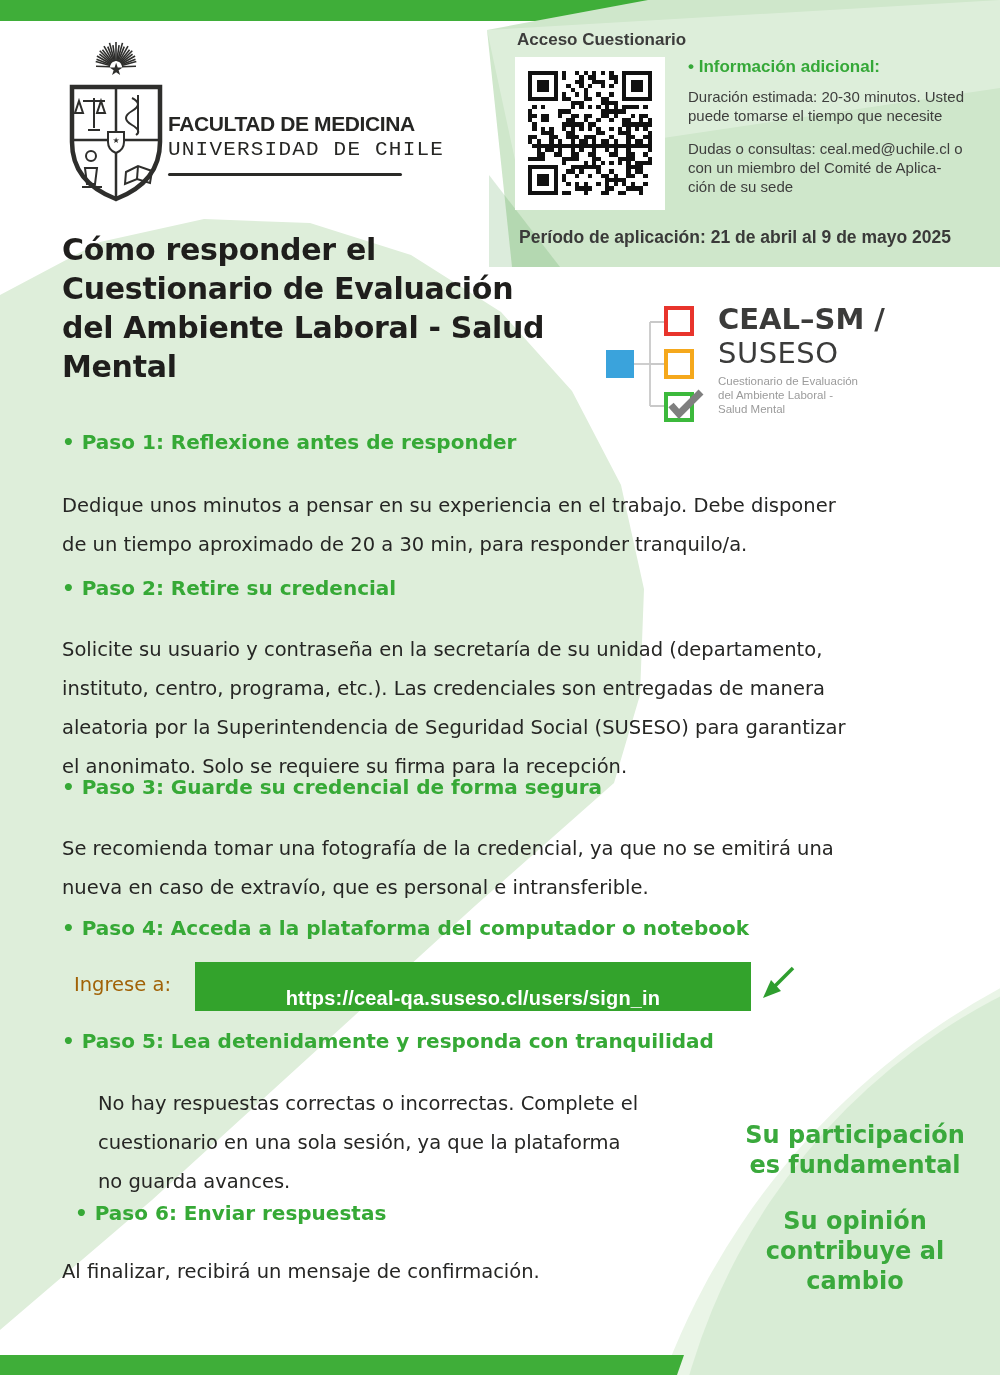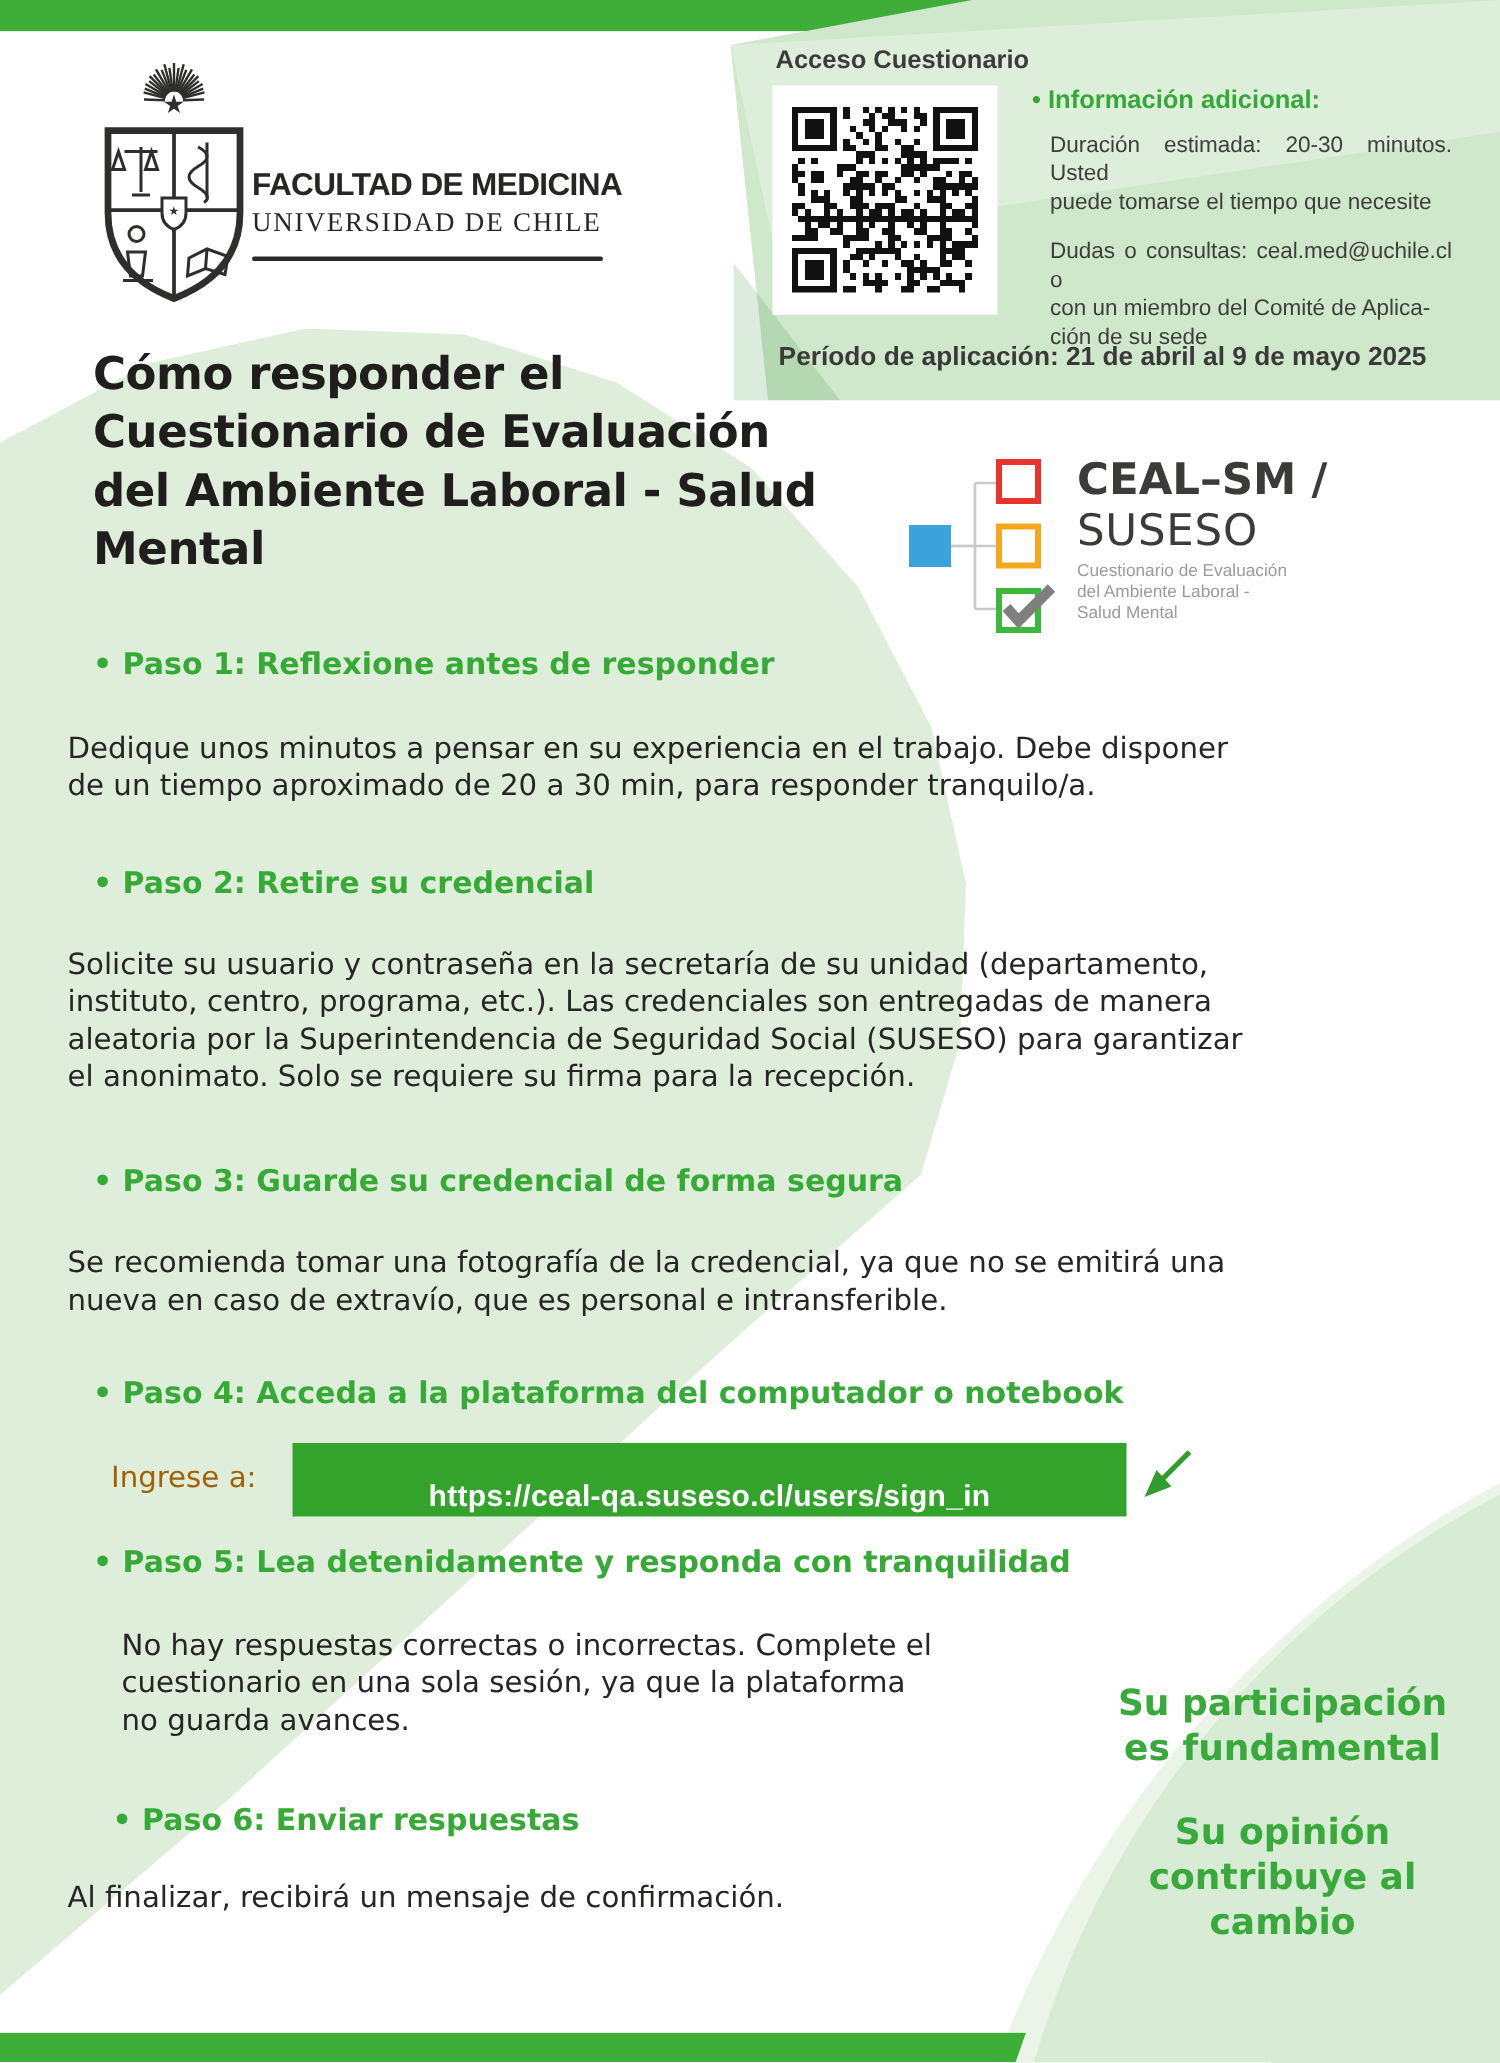--- a/index.html
+++ b/index.html
@@ -24,44 +24,44 @@
   .br-inner{position:absolute;left:665px;top:927px;width:1240px;height:1240px;border-radius:50%;
             background:#d8ecd5;}
   .bottom-bar{position:absolute;left:0;top:1355px;width:684px;height:20px;background:#3fae39;
               clip-path:polygon(0 0,684px 0,677px 20px,0 20px);}
   
   .content{position:absolute;inset:0;z-index:1;}
   
   .crest{position:absolute;left:58px;top:40px;}
   .wordmark{position:absolute;left:168px;top:112px;width:260px;color:#262624;}
   .wm1{font-family:"Liberation Sans",sans-serif;font-weight:bold;font-size:21px;letter-spacing:-0.4px;white-space:nowrap;}
-  .wm2{font-family:Liberation Serif, serif;font-weight:normal;font-size:18px;letter-spacing:1.2px;white-space:nowrap;margin-top:2px;}
+  .wm2{font-family:Liberation Mono, monospace;font-weight:normal;font-size:21px;letter-spacing:1.2px;white-space:nowrap;margin-top:2px;}
   .wm-rule{margin-top:12px;width:234px;height:3px;background:#2a2a28;border-radius:2px;}
   
   .qr-title{position:absolute;left:517px;top:30px;font-family:"Liberation Sans",sans-serif;
             font-weight:bold;font-size:17px;color:#3c3c3b;}
   .qr-box{position:absolute;left:515px;top:57px;width:150px;height:153px;background:#ffffff;}
   .qr-box svg{position:absolute;left:13px;top:14px;}
   .info{position:absolute;left:688px;top:57px;width:280px;font-family:"Liberation Sans",sans-serif;}
   .info-head{color:#35a838;font-weight:bold;font-size:17px;margin-bottom:10px;}
-  .info-p{color:#3e3e3d;font-size:15px;line-height:19px;margin:0 0 14px 12px;white-space:pre-line;text-align:justify;}
+  .info-p{color:#3e3e3d;font-size:15px;line-height:19px;margin:0 0 14px 0;white-space:pre-line;text-align:justify;}
   .periodo{position:absolute;left:505px;top:227px;width:460px;text-align:center;
            font-family:"Liberation Sans",sans-serif;font-weight:bold;font-size:17.5px;color:#3a3a39;}
   
   .title{position:absolute;left:62px;top:230px;width:500px;font-weight:bold;font-size:30px;
          line-height:39px;color:#1f1e1c;letter-spacing:-0.3px;}
   
   .ceal{position:absolute;left:598px;top:298px;width:330px;height:130px;}
   .ceal-line1{position:absolute;left:120px;top:4px;font-weight:bold;font-size:29px;color:#3b3b3a;white-space:nowrap;}
   .ceal-line2{position:absolute;left:120px;top:38px;font-weight:normal;font-size:29px;color:#3b3b3a;letter-spacing:0.5px;}
   .ceal-sub{position:absolute;left:120px;top:76px;font-family:"Liberation Sans",sans-serif;
             font-size:11.5px;line-height:14px;color:#9b9b9b;white-space:pre-line;}
   
   .step-head{position:absolute;left:62px;font-weight:bold;font-size:20px;color:#36a936;white-space:nowrap;}
-  .step-body{position:absolute;left:45px;font-size:19.5px;line-height:25px;color:#262624;
+  .step-body{position:absolute;left:62px;font-size:19.5px;line-height:39px;color:#262624;
              white-space:pre-line;text-align:justify;width:880px;}
   .narrow{width:640px;margin-left:36px;}
   .ingrese{position:absolute;left:62px;top:973px;font-size:19.5px;color:#a16207;margin-left:12px;}
   .url-btn{position:absolute;left:195px;top:962px;width:556px;height:49px;background:#33a32c;
            display:flex;align-items:center;justify-content:center;border:none;cursor:pointer;}
   .url-btn span{color:#ffffff;font-weight:bold;font-size:20px;letter-spacing:0.2px;margin-top:23px;}
   .arrow{position:absolute;left:760px;top:963px;}
   
   .rc{position:absolute;width:250px;text-align:center;font-weight:bold;font-size:24px;
       line-height:30px;color:#3aa93c;white-space:pre-line;}

